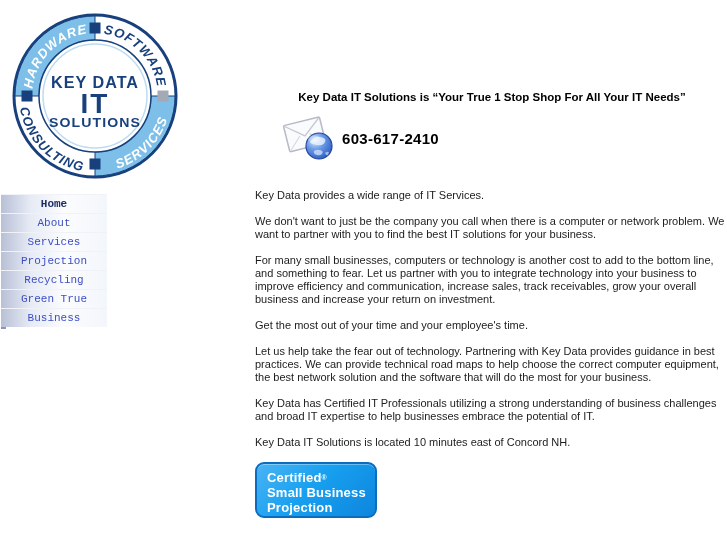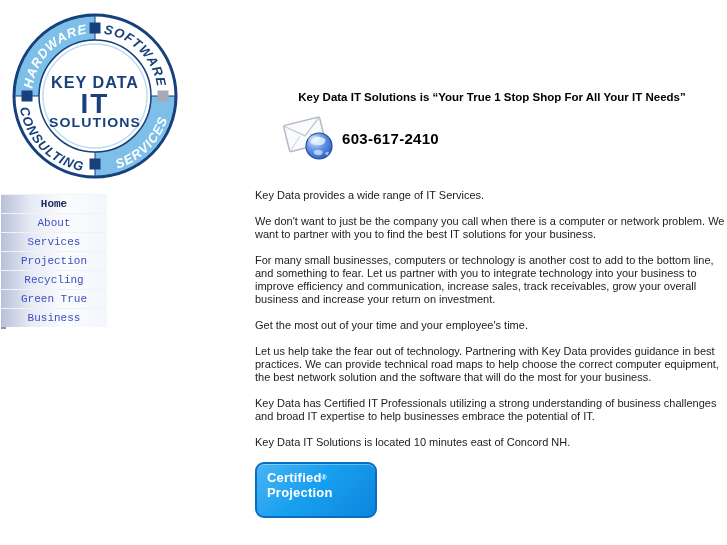--- a/index.html
+++ b/index.html
@@ -199,16 +199,17 @@
     <p>We don't want to just be the company you call when there is a computer or network problem. We want to partner with you to find the best IT solutions for your business.</p>
     <p>For many small businesses, computers or technology is another cost to add to the bottom line, and something to fear. Let us partner with you to integrate technology into your business to improve efficiency and communication, increase sales, track receivables, grow your overall business and increase your return on investment.</p>
     <p>Get the most out of your time and your employee's time.</p>
     <p>Let us help take the fear out of technology. Partnering with Key Data provides guidance in best practices.  We can provide technical road maps to help choose the correct computer equipment, the best network solution and the software that will do the most for your business.</p>
     <p>Key Data has Certified IT Professionals utilizing a strong understanding of business challenges and broad IT expertise to help businesses embrace the potential of IT.</p>
     <p>Key Data IT Solutions is located 10 minutes east of Concord NH.</p>
   </div>
 
   <div class="ms-badge">
     <div><span>Certified</span><span class="reg">®</span></div>
+    <div>Small Business</div>
     <div>Projection</div>
   </div>
 
 </main>
 
 </body></html>

